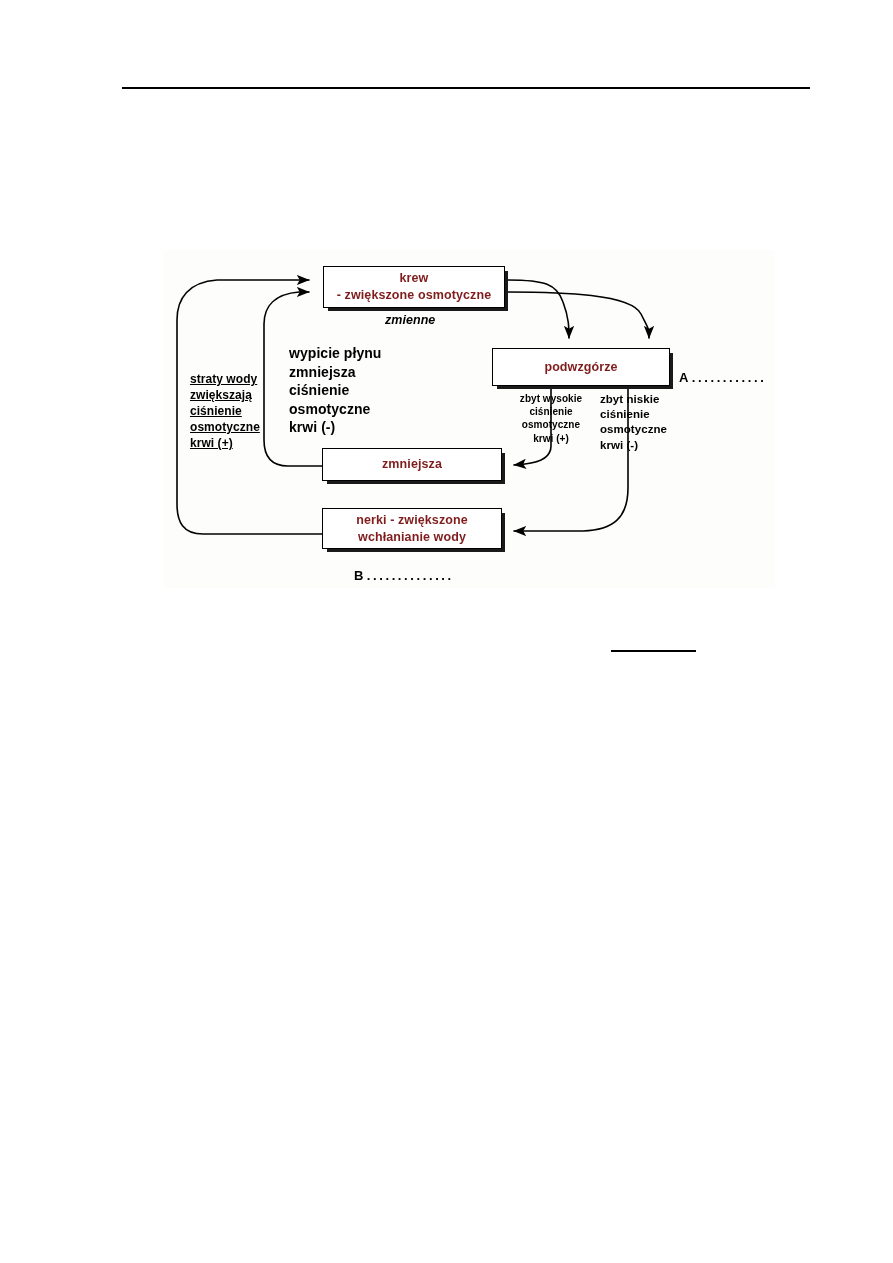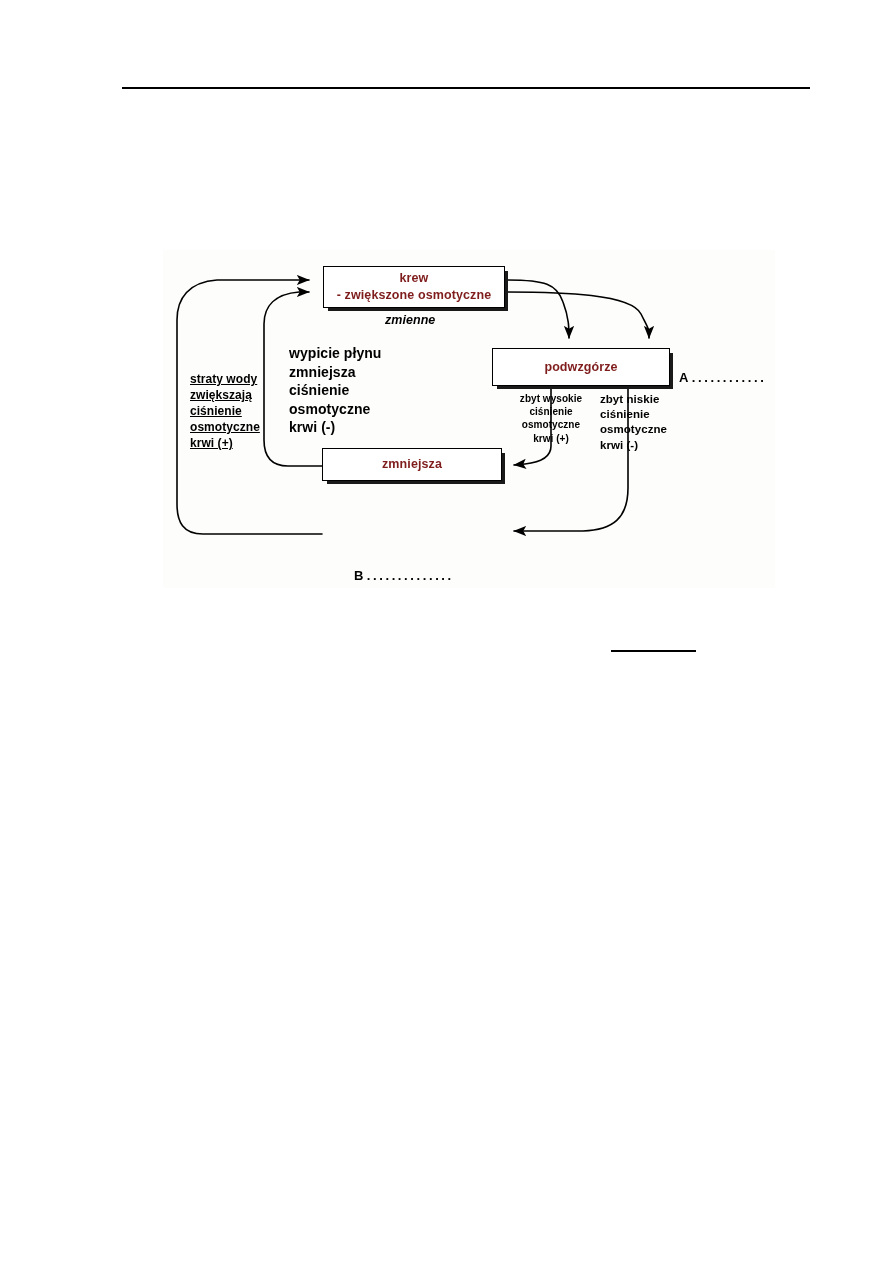--- a/index.html
+++ b/index.html
@@ -156,20 +156,24 @@
     </div>
 
     <div class="dbox" id="box-podwzgorze">
       <span>podwzgórze</span>
     </div>
 
     <div class="dbox" id="box-pragnienie">
       <span>zmniejsza</span>
     </div>
 
+    <div class="dbox" id="box-nerki">
+      <span>nerki - zwiększone</span>
+      <span>wchłanianie wody</span>
+    </div>
 
     <div class="lbl" id="lbl-zmienne">zmienne</div>
 
     <div class="lbl" id="lbl-straty">straty wody
 zwiększają
 ciśnienie
 osmotyczne
 krwi (+)</div>
 
     <div class="lbl" id="lbl-wypicie">wypicie płynu

